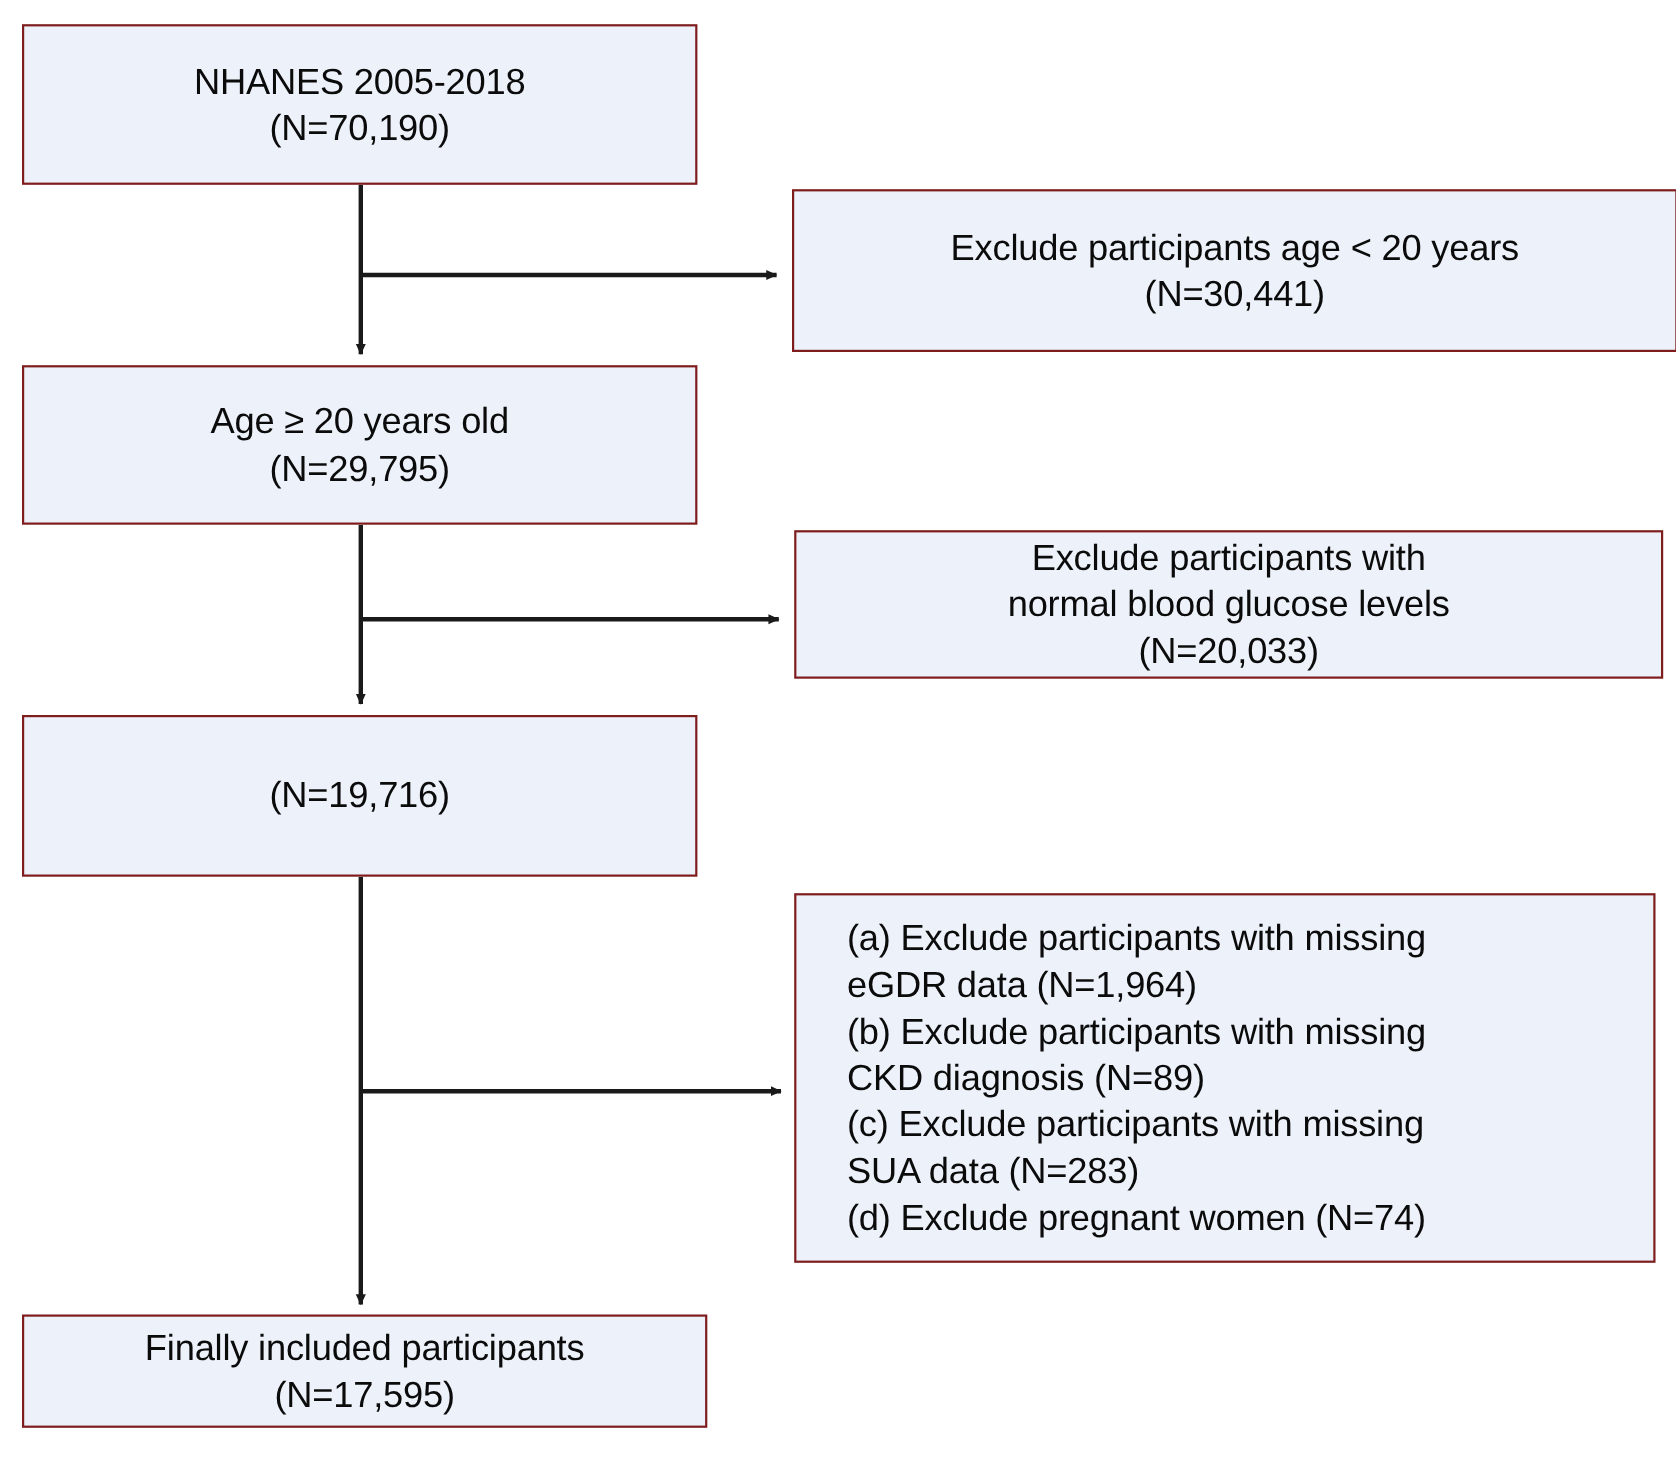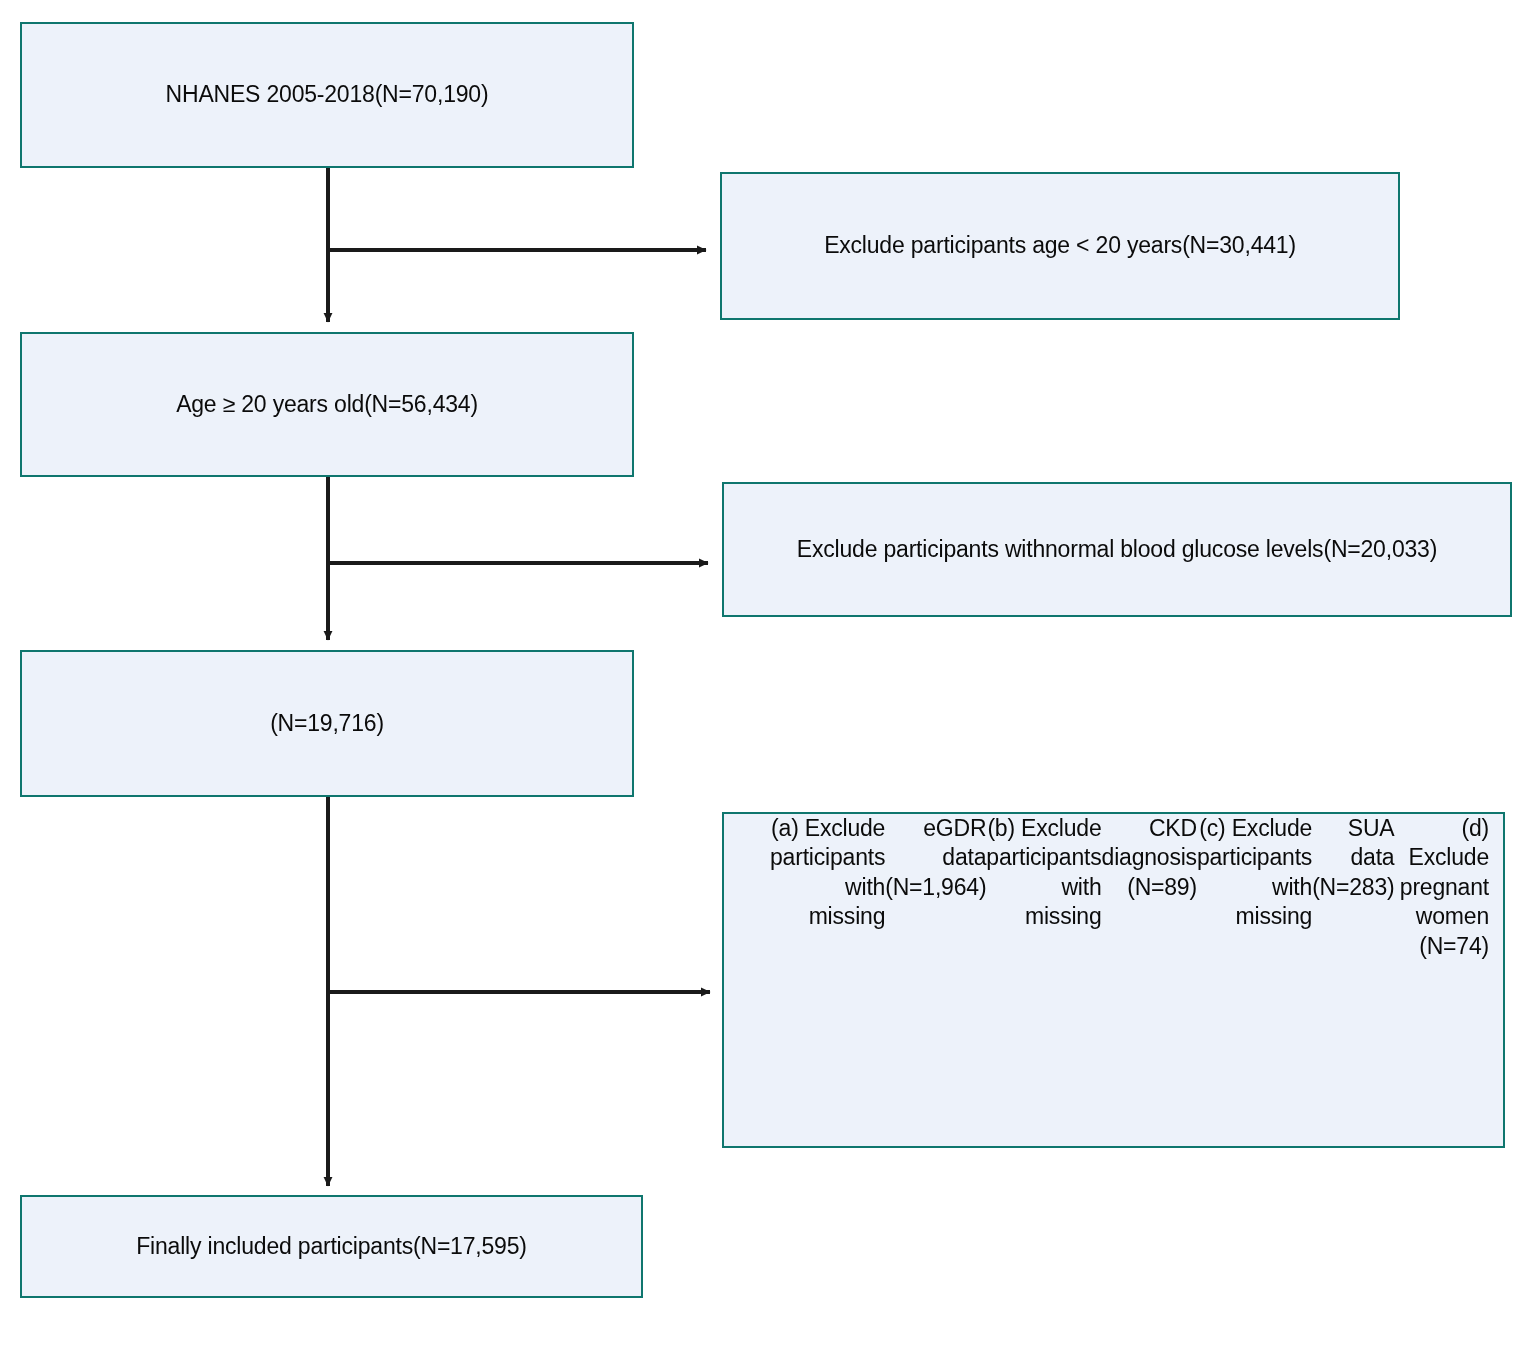--- a/index.html
+++ b/index.html
@@ -22,26 +22,26 @@
     left: 0;
     top: 0;
     width: 1524px;
     height: 1348px;
     pointer-events: none;
   }
   .node {
     position: absolute;
     box-sizing: border-box;
     background: #edf2fa;
-    border: 2px solid #0f766e;
+    border: 2px solid #7f1d1d;
     display: flex;
-    flex-direction: row;
+    flex-direction: column;
     justify-content: center;
     color: #0b0b0b;
-    font-size: 23px;
+    font-size: 33px;
     line-height: 1.28;
     letter-spacing: -0.2px;
   }
   .node.center {
     align-items: center;
     text-align: center;
   }
   .node.left {
     align-items: flex-start;
     text-align: right;
@@ -90,28 +90,28 @@
     <g>
       <line x1="328" y1="992" x2="710" y2="992" stroke="#1a1a1a" stroke-width="4" marker-end="url(#ah)"></line>
     </g>
   </svg>
 
   <div class="node center" style="left:20px; top:22px; width:614px; height:146px;">
     <div class="line">NHANES 2005-2018</div>
     <div class="line">(N=70,190)</div>
   </div>
 
-  <div class="node center" style="left:720px; top:172px; width:680px; height:148px;">
+  <div class="node center" style="left:720px; top:172px; width:805px; height:148px;">
     <div class="line">Exclude participants age &lt; 20 years</div>
     <div class="line">(N=30,441)</div>
   </div>
 
   <div class="node center" style="left:20px; top:332px; width:614px; height:145px;">
     <div class="line">Age ≥ 20 years old</div>
-    <div class="line">(N=56,434)</div>
+    <div class="line">(N=29,795)</div>
   </div>
 
   <div class="node center" style="left:722px; top:482px; width:790px; height:135px;">
     <div class="line">Exclude participants with</div>
     <div class="line">normal blood glucose levels</div>
     <div class="line">(N=20,033)</div>
   </div>
 
   <div class="node center" style="left:20px; top:650px; width:614px; height:147px;">
     <div class="line">(N=19,716)</div>

